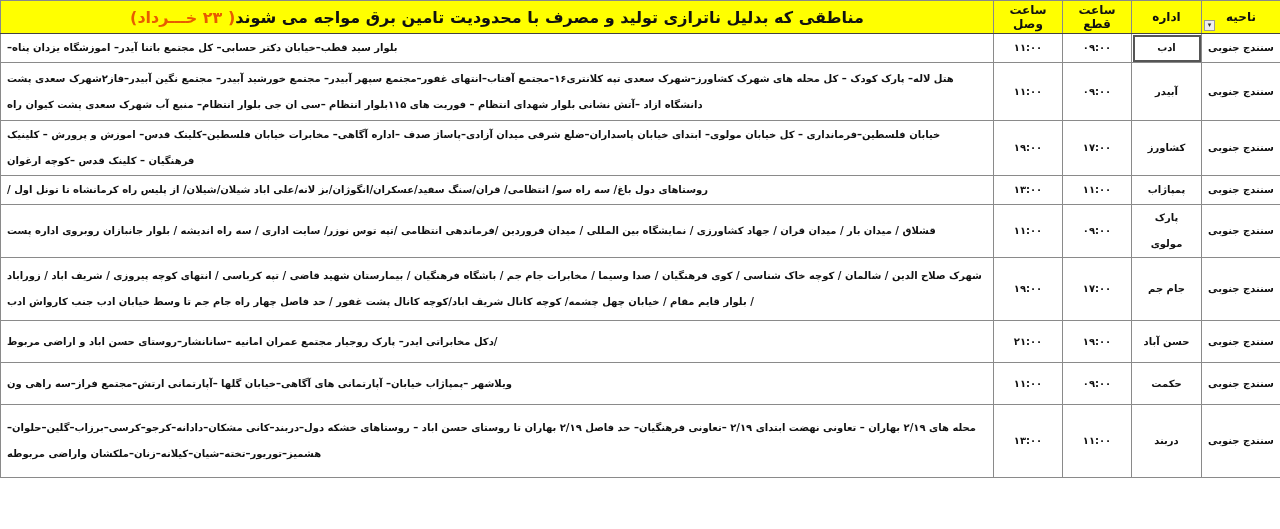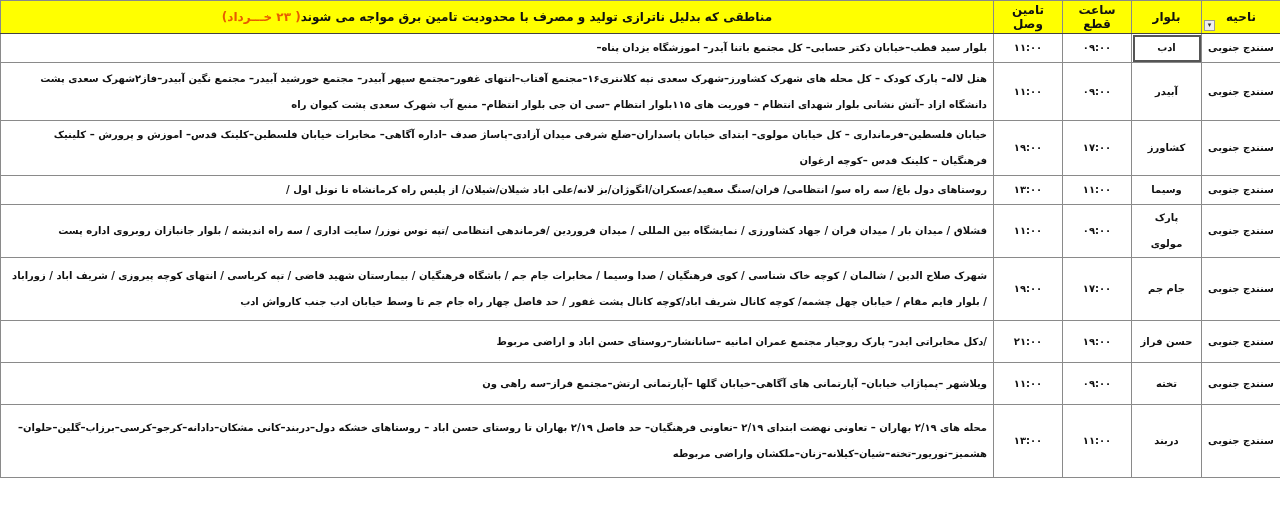--- a/index.html
+++ b/index.html
@@ -7,47 +7,47 @@
   table { border-collapse:collapse; width:1280px; table-layout:fixed; direction:rtl; }
   col.c-region { width:79px; }
   col.c-feeder { width:70px; }
   col.c-cut { width:69px; }
   col.c-conn { width:69px; }
   col.c-desc { width:993px; }
   th, td { border:1px solid #8a8a8a; padding:0 6px; text-align:center; vertical-align:middle; font-weight:bold; color:#111; }
   thead th { background:#ffff00; height:32px; font-size:12px; border-bottom:1.5px solid #444; }
   thead th.region { position:relative; }
   .filter-btn { position:absolute; left:2px; bottom:2px; width:9px; height:9px; border:1px solid #999; background:#eee; font-size:7px; line-height:9px; color:#333; }
-  .hdr-title { font-size:12px; }
+  .hdr-title { font-size:16px; }
   .hdr-title .date { color:#e85c00; }
   td { font-size:10px; line-height:26px; }
-  td.desc { text-align:right; direction:rtl; }
+  td.desc { text-align:left; direction:rtl; }
   td.feeder.selected { outline:2px solid #555; outline-offset:-3px; }
   tbody tr td { border-top:1.5px solid #555; }
 </style>
 </head>
 <body>
 
 <table>
   <colgroup>
     <col class="c-region">
       <col class="c-feeder">
       <col class="c-cut">
       <col class="c-conn">
       <col class="c-desc">
   </colgroup>
   <thead>
     <tr>
       <th class="region">
         <span>ناحیه</span>
         <span class="filter-btn">▾</span>
       </th>
-      <th>بلوار</th>
+      <th>اداره</th>
       <th>ساعت قطع</th>
-      <th>تامین وصل</th>
+      <th>ساعت وصل</th>
       <th class="hdr-title">
         <span>مناطقی که بدلیل ناترازی تولید و مصرف با محدودیت تامین برق مواجه می شوند</span><span class="date">( ۲۳ خـــرداد)</span>
       </th>
     </tr>
   </thead>
   <tbody>
     <tr style="height:29px">
       <td>سنندج جنوبی</td>
       <td class="feeder selected">ادب</td>
       <td>۰۹:۰۰</td>
@@ -63,49 +63,49 @@
     </tr>
     <tr style="height:55px">
       <td>سنندج جنوبی</td>
       <td class="feeder">کشاورز</td>
       <td>۱۷:۰۰</td>
       <td>۱۹:۰۰</td>
       <td class="desc">خیابان فلسطین–فرمانداری – کل خیابان مولوی– ابتدای خیابان پاسداران–ضلع شرقی میدان آزادی–پاساژ صدف –اداره آگاهی– مخابرات خیابان فلسطین–کلینک قدس– اموزش و پرورش – کلینیک فرهنگیان – کلینک قدس –کوچه ارغوان</td>
     </tr>
     <tr style="height:29px">
       <td>سنندج جنوبی</td>
-      <td class="feeder">وسیما</td>
+      <td class="feeder">پمپاژاب</td>
       <td>۱۱:۰۰</td>
       <td>۱۳:۰۰</td>
       <td class="desc">روستاهای دول باغ/ سه راه سو/ انتظامی/ قران/سنگ سفید/عسکران/انگوژان/بز لانه/علی اباد شیلان/شیلان/ از پلیس راه کرمانشاه تا تونل اول /</td>
     </tr>
     <tr style="height:31px">
       <td>سنندج جنوبی</td>
       <td class="feeder">پارک مولوی</td>
       <td>۰۹:۰۰</td>
       <td>۱۱:۰۰</td>
       <td class="desc">قشلاق / میدان بار / میدان قران / جهاد کشاورزی / نمایشگاه بین المللی / میدان فروردین /فرماندهی انتظامی /تپه توس نوزر/ سایت اداری / سه راه اندیشه / بلوار جانبازان روبروی اداره پست</td>
     </tr>
     <tr style="height:63px">
       <td>سنندج جنوبی</td>
       <td class="feeder">جام جم</td>
       <td>۱۷:۰۰</td>
       <td>۱۹:۰۰</td>
       <td class="desc">شهرک صلاح الدین / شالمان / کوچه خاک شناسی / کوی فرهنگیان / صدا وسیما / مخابرات جام جم / باشگاه فرهنگیان / بیمارستان شهید قاضی / تپه کرباسی / انتهای کوچه پیروزی / شریف اباد / زوراباد / بلوار قایم مقام / خیابان چهل چشمه/ کوچه کانال شریف اباد/کوچه کانال پشت غفور / حد فاصل چهار راه جام جم تا وسط خیابان ادب جنب کارواش ادب</td>
     </tr>
     <tr style="height:42px">
       <td>سنندج جنوبی</td>
-      <td class="feeder">حسن فراز</td>
+      <td class="feeder">حسن آباد</td>
       <td>۱۹:۰۰</td>
       <td>۲۱:۰۰</td>
       <td class="desc">/دکل مخابراتی ایدر– پارک روجیار مجتمع عمران امانیه –سانانشار–روستای حسن اباد و اراضی مربوط</td>
     </tr>
     <tr style="height:42px">
       <td>سنندج جنوبی</td>
-      <td class="feeder">تخته</td>
+      <td class="feeder">حکمت</td>
       <td>۰۹:۰۰</td>
       <td>۱۱:۰۰</td>
       <td class="desc">ویلاشهر –پمپاژاب خیابان– آپارتمانی های آگاهی–خیابان گلها –آپارتمانی ارتش–مجتمع فراز–سه راهی ون</td>
     </tr>
     <tr style="height:73px">
       <td>سنندج جنوبی</td>
       <td class="feeder">دربند</td>
       <td>۱۱:۰۰</td>
       <td>۱۳:۰۰</td>
       <td class="desc">محله های ۲/۱۹ بهاران – تعاونی نهضت ابتدای ۲/۱۹ –تعاونی فرهنگیان– حد فاصل ۲/۱۹ بهاران تا روستای حسن اباد – روستاهای خشکه دول–دربند–کانی مشکان–دادانه–کرجو–کرسی–برزاب–گلین–حلوان– هشمیز–توریور–تخته–شیان–کیلانه–زنان–ملکشان واراضی مربوطه</td>

